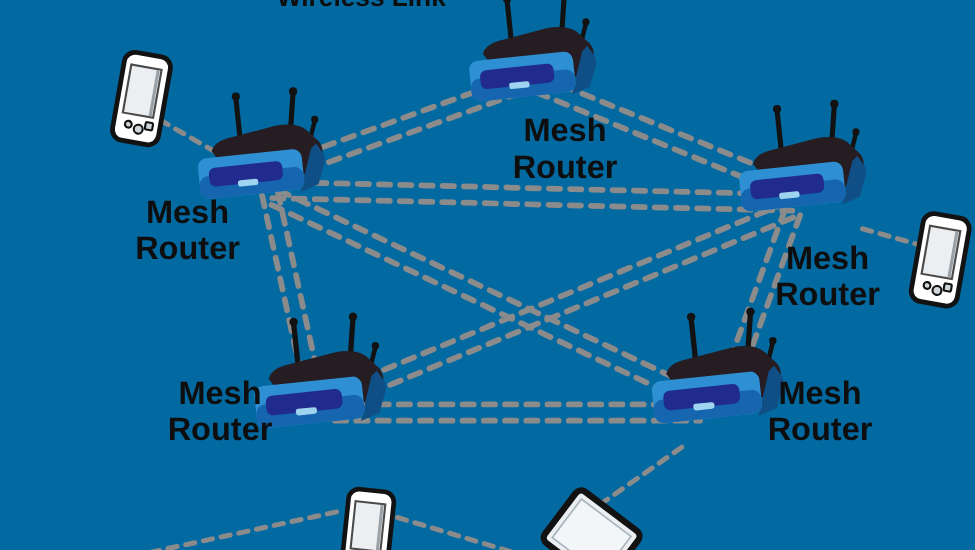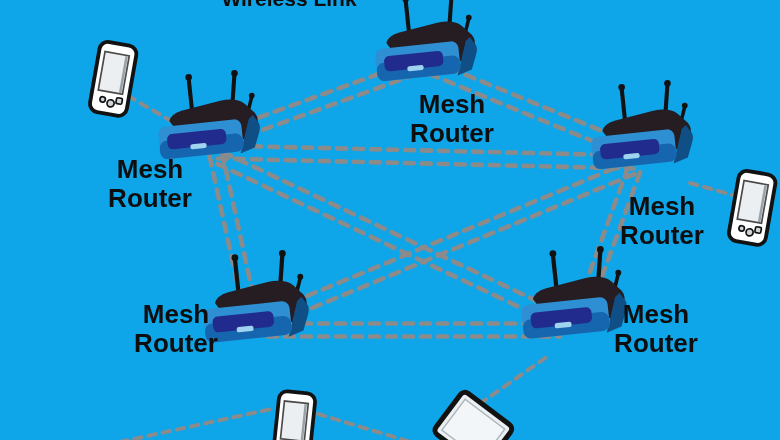--- a/index.html
+++ b/index.html
@@ -1,21 +1,21 @@
 <!DOCTYPE html>
 <html style="--c-link: #8b8b8b; --c-text: #0e0e0e; --c-outline: #121212; --c-router-top: #261d22; --c-router-side: #0f4f86; --c-router-front: #2e8fd2; --c-router-front-dark: #1566ae; --c-router-panel: #212b8d; --c-router-chip: #9fd4f0; --c-device-fill: #ffffff; --c-device-screen: #eceff2;"><head>
 <meta charset="utf-8">
 <title>Wireless Mesh Network Diagram</title>
 <style>
   html,body{margin:0;padding:0;background:#ffffff;}
   .stage{
     position:relative;
     width:780px;height:440px;
     overflow:hidden;
-    background:#0ea5e9;
+    background:#0369a1;
     font-family:"Liberation Sans", sans-serif;
   }
   #diagram-svg{position:absolute;left:0;top:0;}
   #labels-layer{position:absolute;left:0;top:0;width:780px;height:440px;pointer-events:none;}
   .node-label{
     position:absolute;
     text-align:center;
     font-weight:bold;
     font-size:26px;
     line-height:29px;

